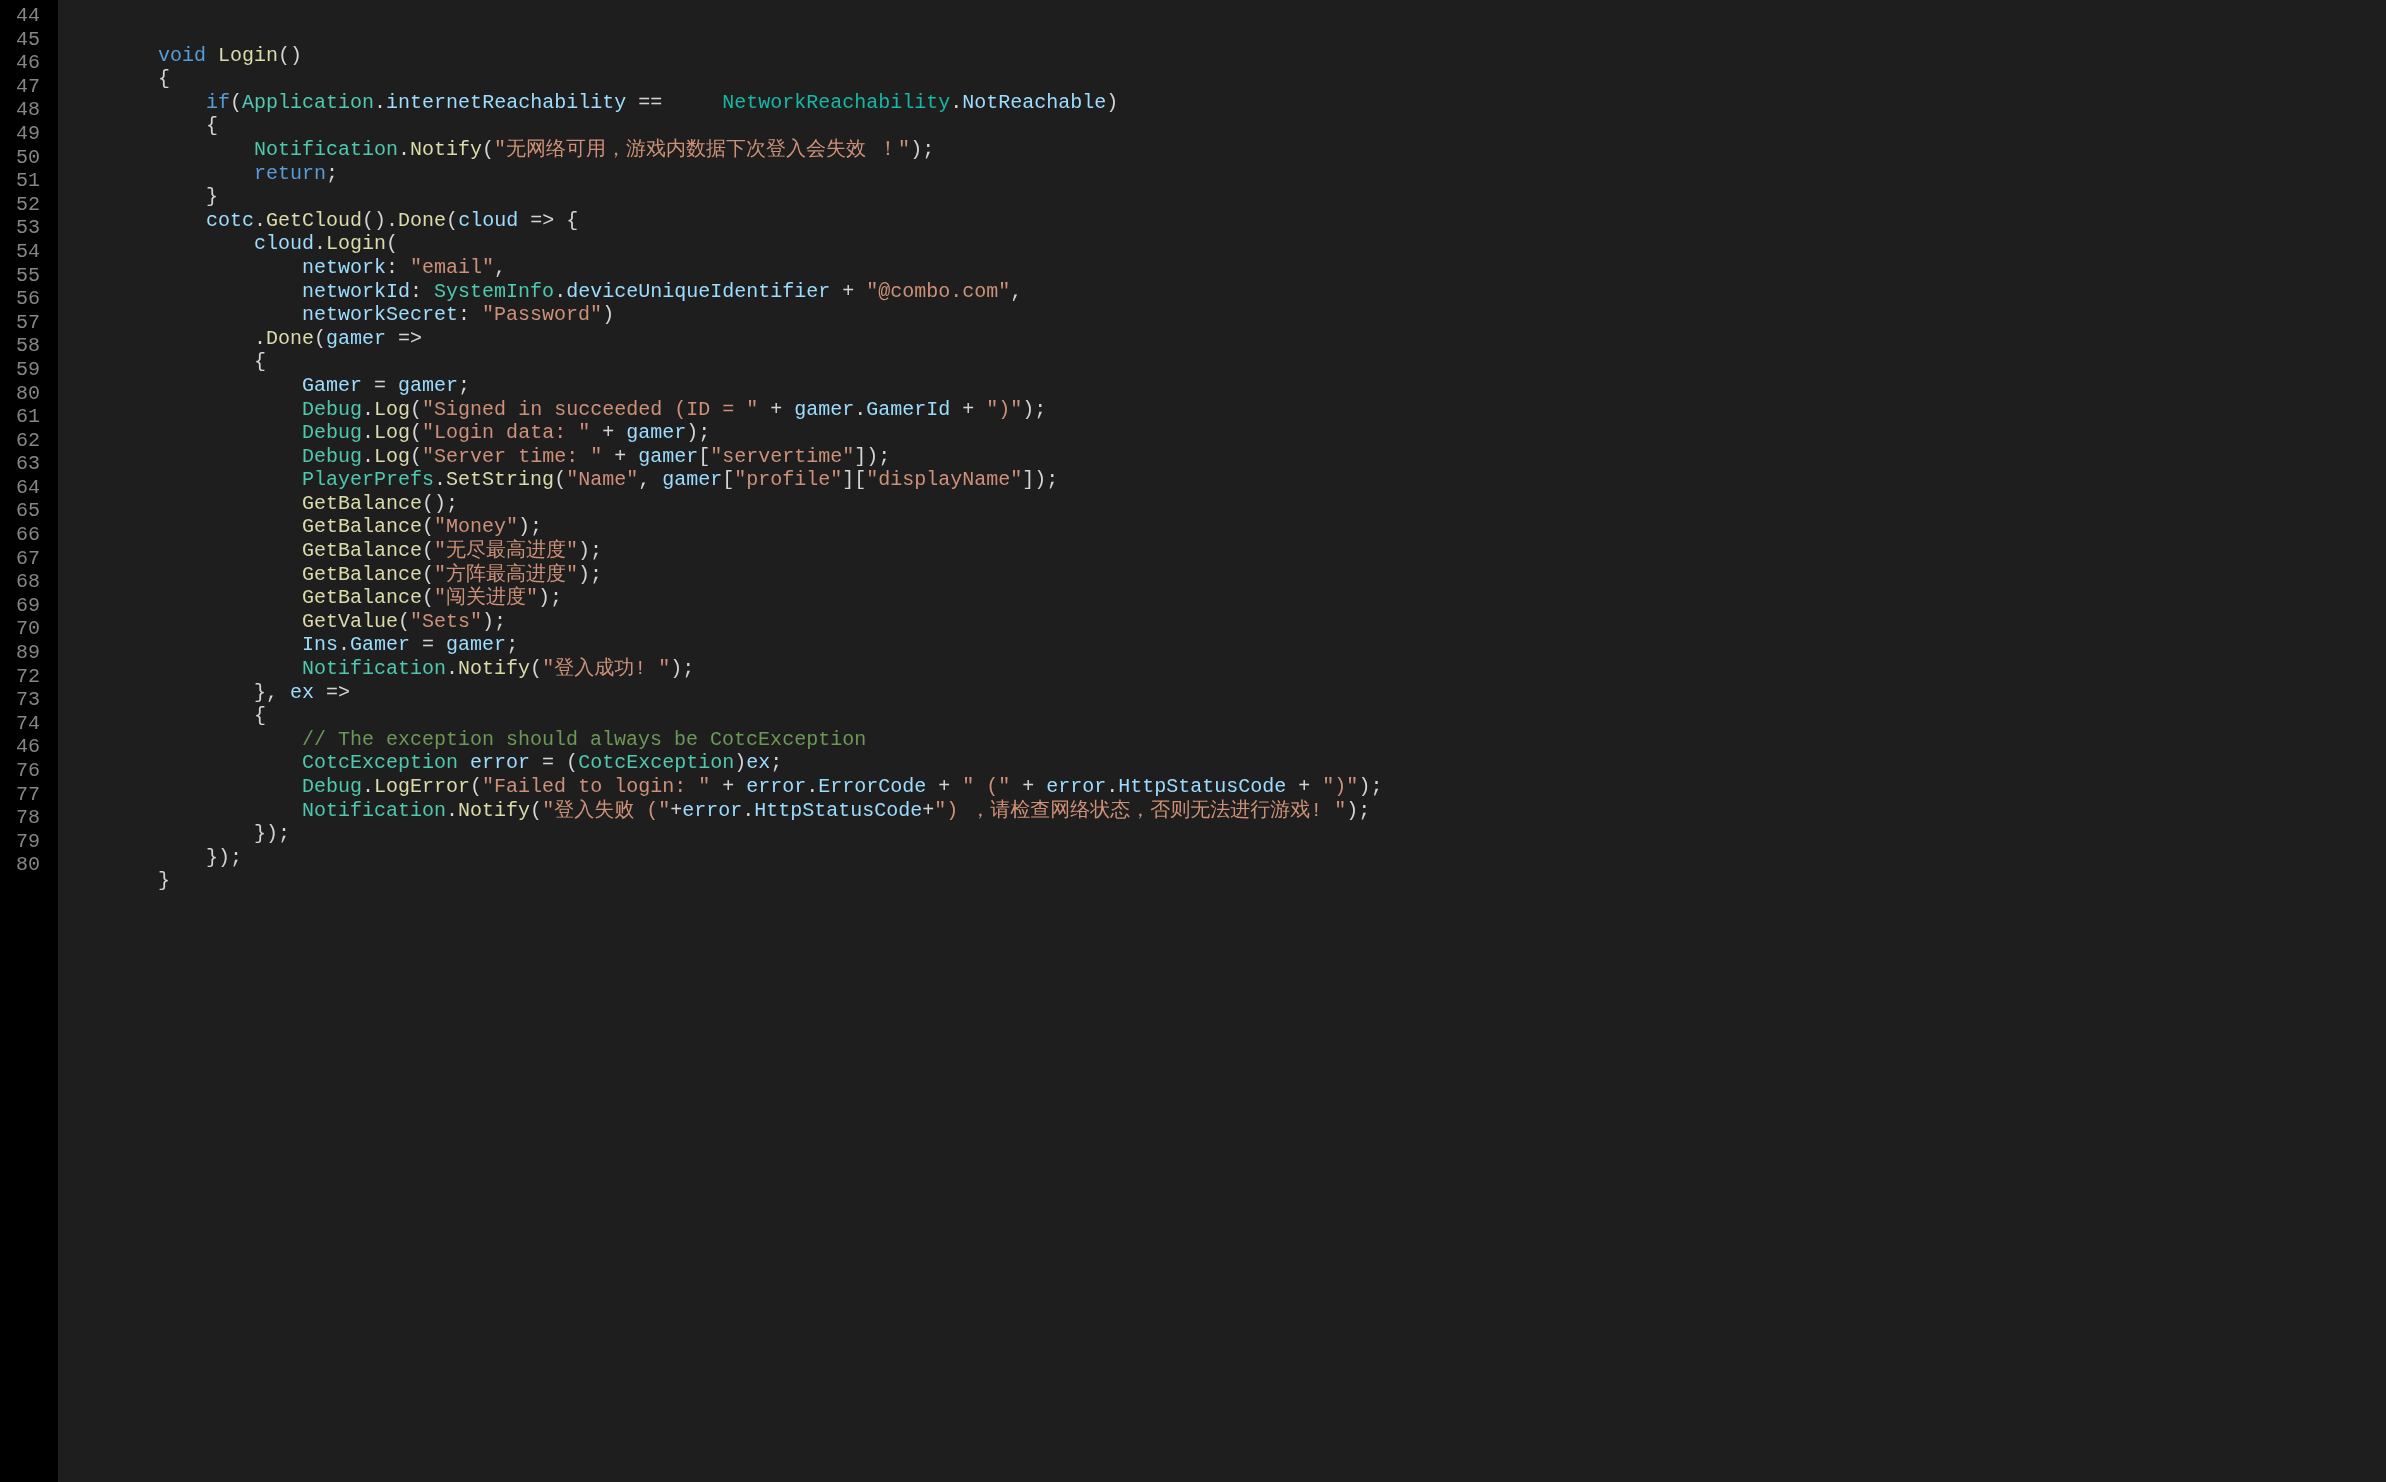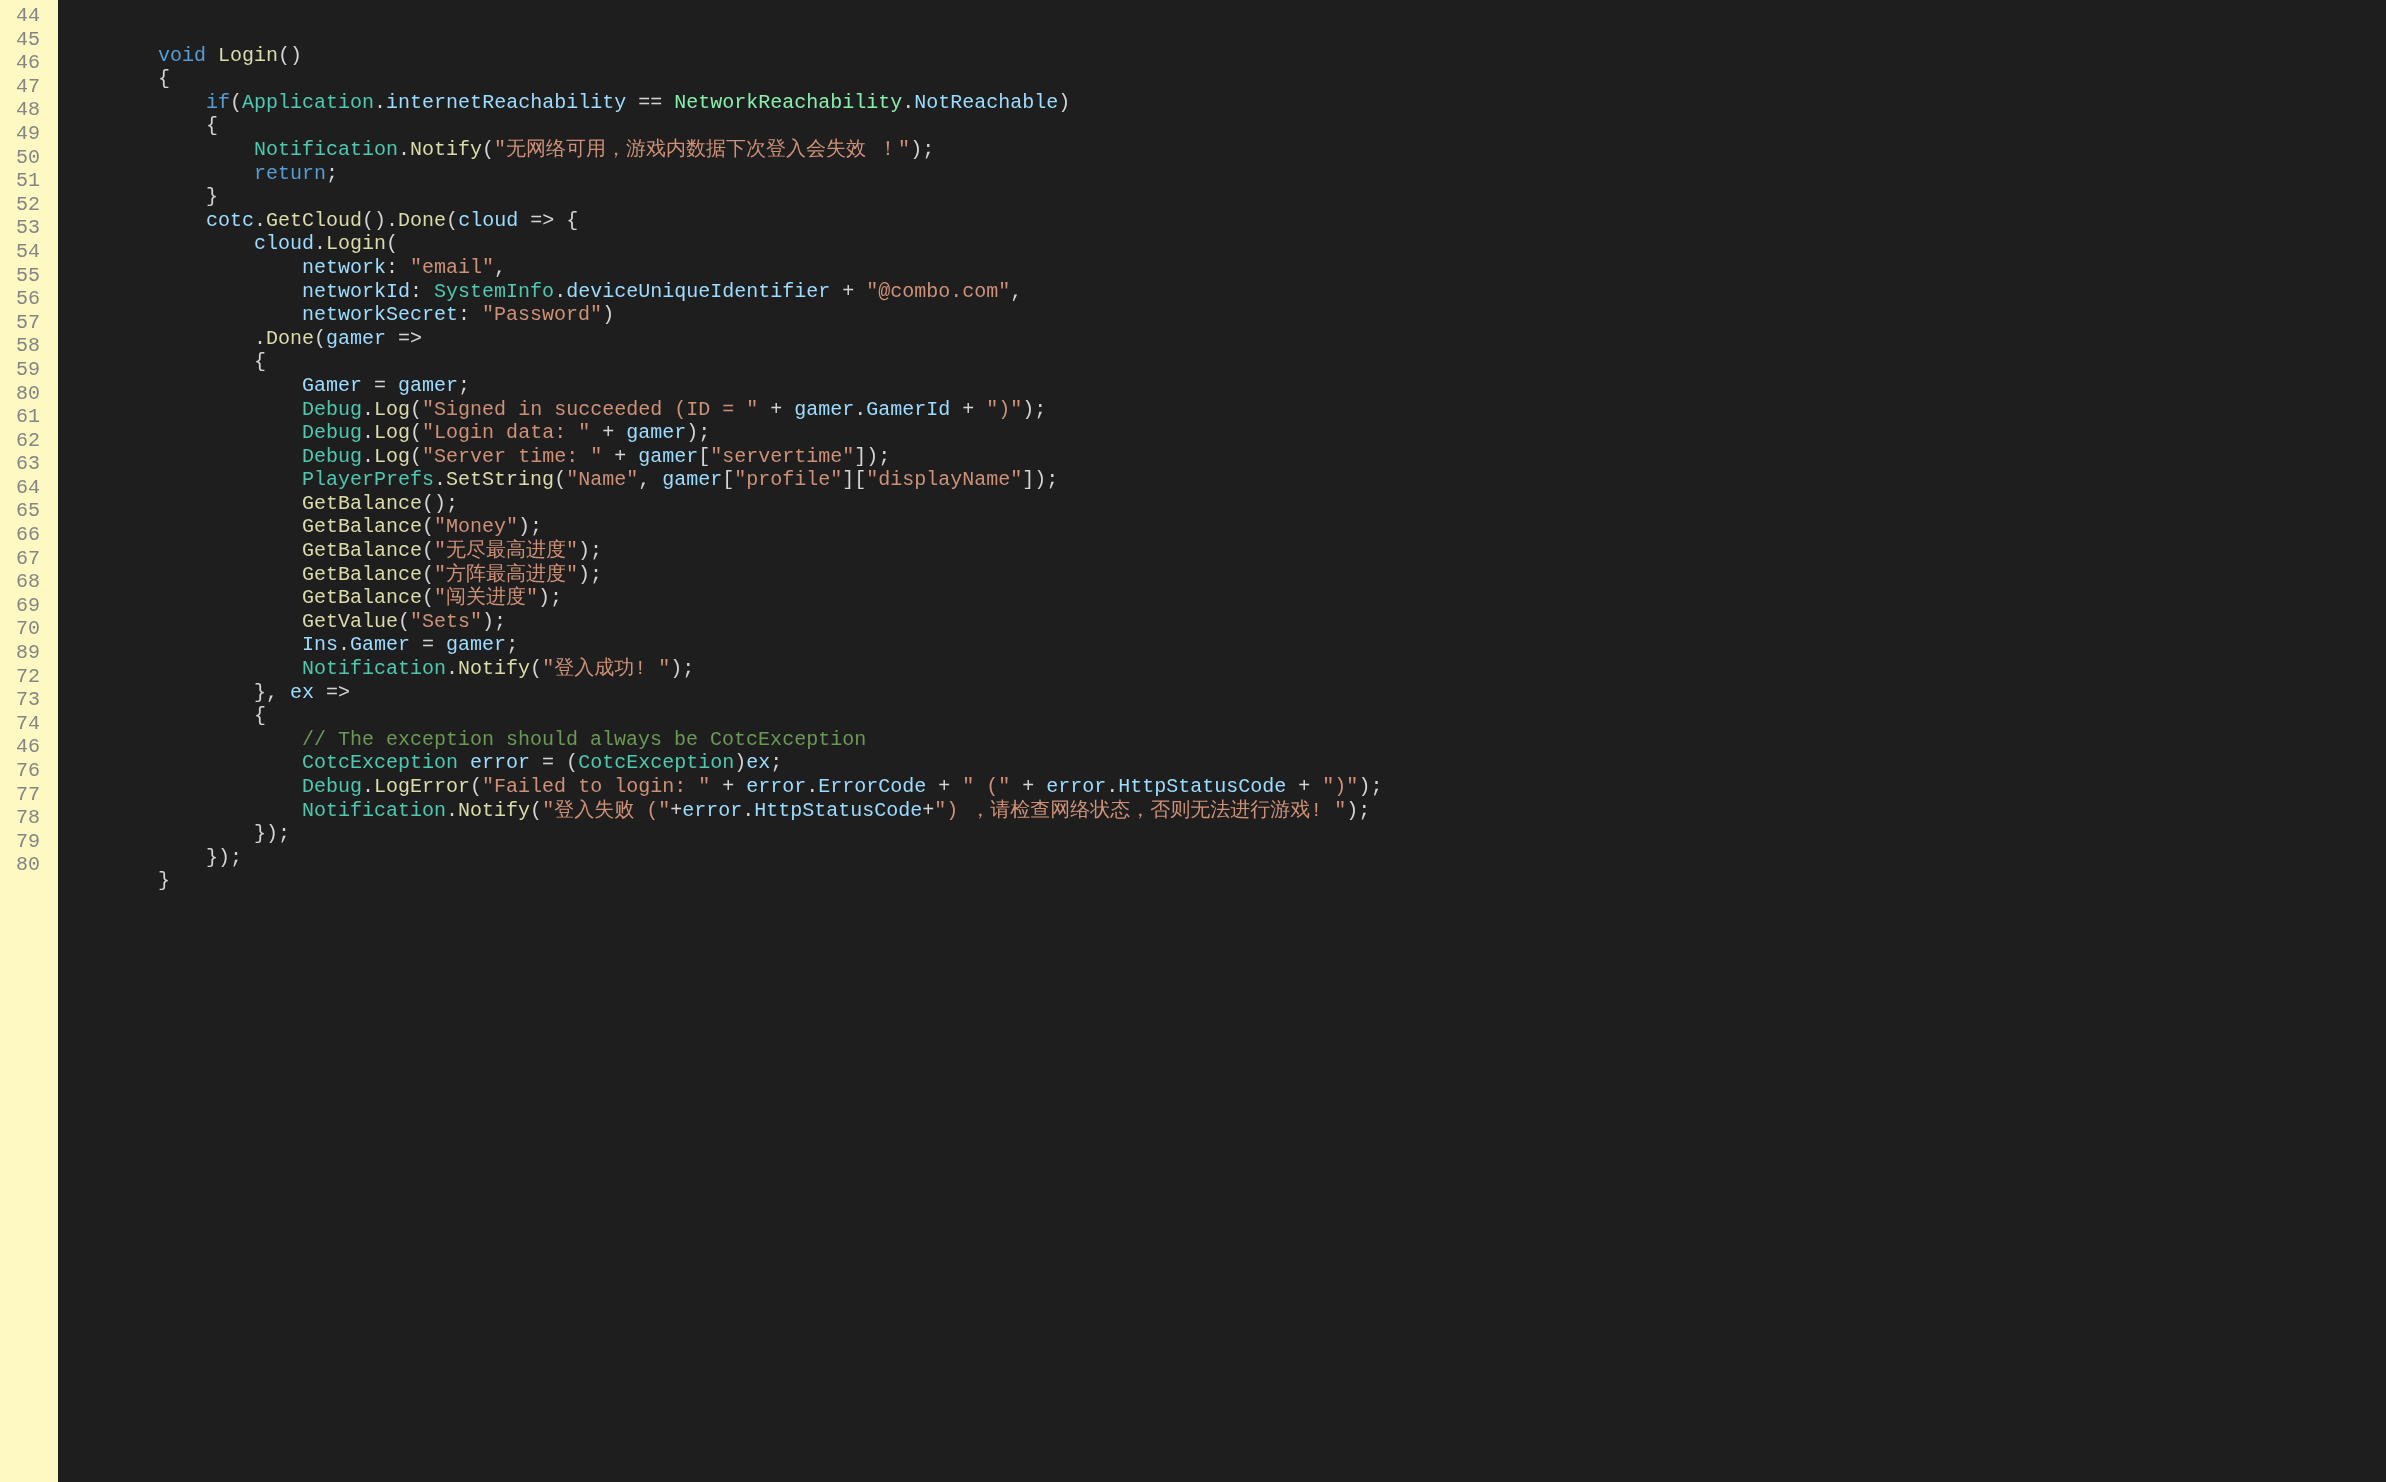--- a/index.html
+++ b/index.html
@@ -14,21 +14,21 @@
       line-height: 23.6px;
       overflow: hidden;
       color: #d4d4d4;
     }
     .editor {
       display: flex;
       height: 100vh;
       width: 100vw;
     }
     .gutter {
-      background: #fef9c3;
+      background: #000000;
       width: 58px;
       text-align: right;
       padding-right: 18px;
       padding-top: 4px;
       user-select: none;
       flex-shrink: 0;
       padding-left: 15px;
     }
     .line-number {
       color: #858585;
@@ -51,21 +51,21 @@
     .kw { color: #569cd6; }           
     .fn { color: #dcdcaa; }           
     .type { color: #4ec9b0; }         
     .var { color: #9cdcfe; }          
     .str { color: #ce9178; }          
     .param { color: #9cdcfe; }        
     .punc { color: #d4d4d4; }         
     .cmt { color: #6a9955; }          
     .prop { color: #9cdcfe; }         
     .op { color: #d4d4d4; }           
-    .enum { color: #86efac; }
+    .enum { color: #14b8a6; margin-left: 48px; }
     .enumval { color: #9cdcfe; }
   </style>
 </head>
 <body>
 
 <div class="editor">
   <div class="gutter" id="gutter">
       <div class="line-number">44</div>
       <div class="line-number">45</div>
       <div class="line-number">46</div>

